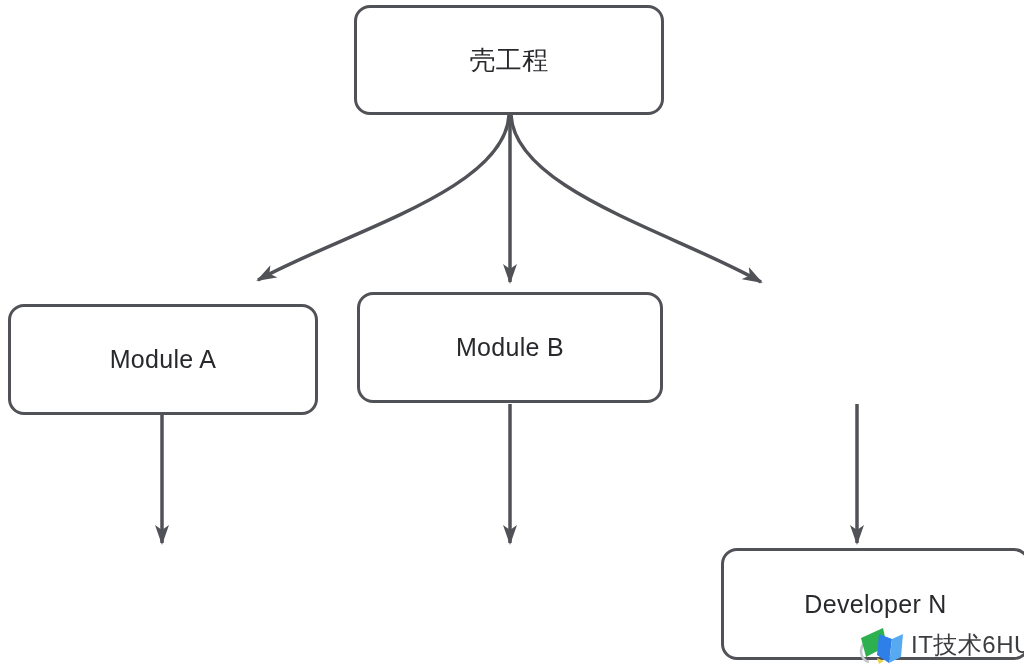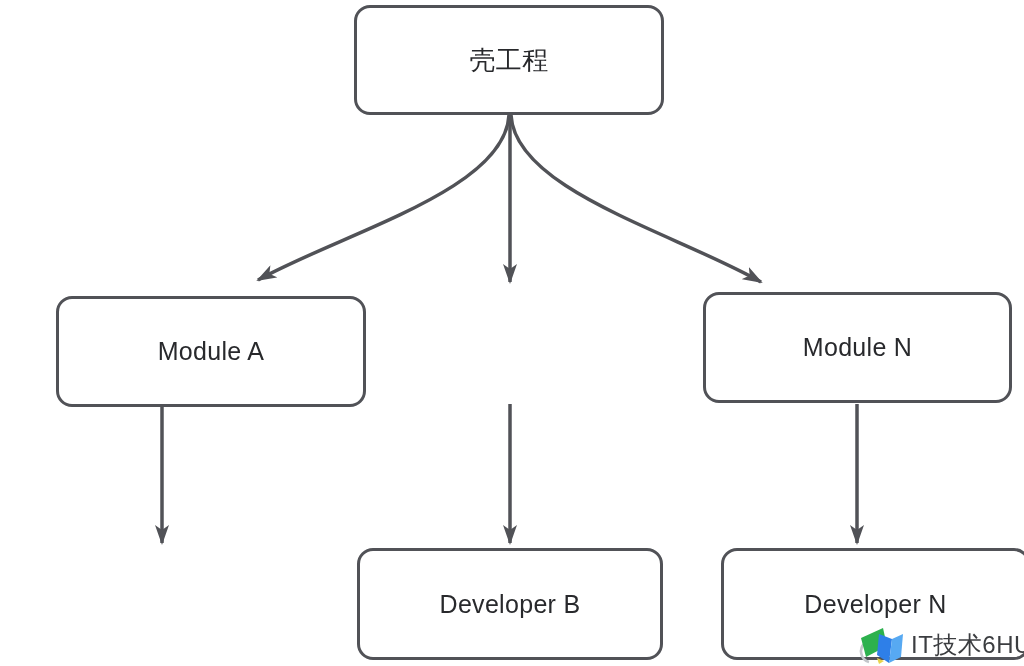--- a/index.html
+++ b/index.html
@@ -28,21 +28,21 @@
     align-items: center;
     justify-content: center;
     font-size: 25px;
     color: #28292c;
     letter-spacing: 0.3px;
     z-index: 2;
   }
   .node span { white-space: nowrap; }
 
   #node-shell        { left: 354px; top: 5px;   width: 310px; height: 110px; font-size: 26px; }
-  #node-module-a     { left: 8px;   top: 296px; width: 310px; height: 111px; margin-left: 48px; }
+  #node-module-a     { left: 8px;   top: 304px; width: 310px; height: 111px; }
   #node-module-b     { left: 357px; top: 292px; width: 306px; height: 111px; }
   #node-module-n     { left: 703px; top: 292px; width: 309px; height: 111px; }
   #node-developer-a  { left: 8px;   top: 548px; width: 310px; height: 112px; }
   #node-developer-b  { left: 357px; top: 548px; width: 306px; height: 112px; }
   #node-developer-n  { left: 721px; top: 548px; width: 309px; height: 112px; }
 
   #edges-layer {
     position: absolute;
     left: 0; top: 0;
     width: 1024px;
@@ -91,29 +91,26 @@
   </svg>
 
   <div class="node" id="node-shell">
     <span>壳工程</span>
   </div>
 
   <div class="node" id="node-module-a">
     <span>Module A</span>
   </div>
 
-
-  <div class="node" id="node-module-n">
-    <span>Module N</span>
+  <div class="node" id="node-module-b">
+    <span>Module B</span>
   </div>
 
 
-  <div class="node" id="node-developer-b">
-    <span>Developer B</span>
-  </div>
+
 
   <div class="node" id="node-developer-n">
     <span>Developer N</span>
   </div>
 
   <div id="watermark">
     <svg id="watermark-icon" viewBox="0 0 56 40" xmlns="http://www.w3.org/2000/svg">
 
       <path d="M 12 18 A 11 11 0 0 0 16 37" fill="none" stroke="#c3c6ca" stroke-width="2.6"></path>
 

